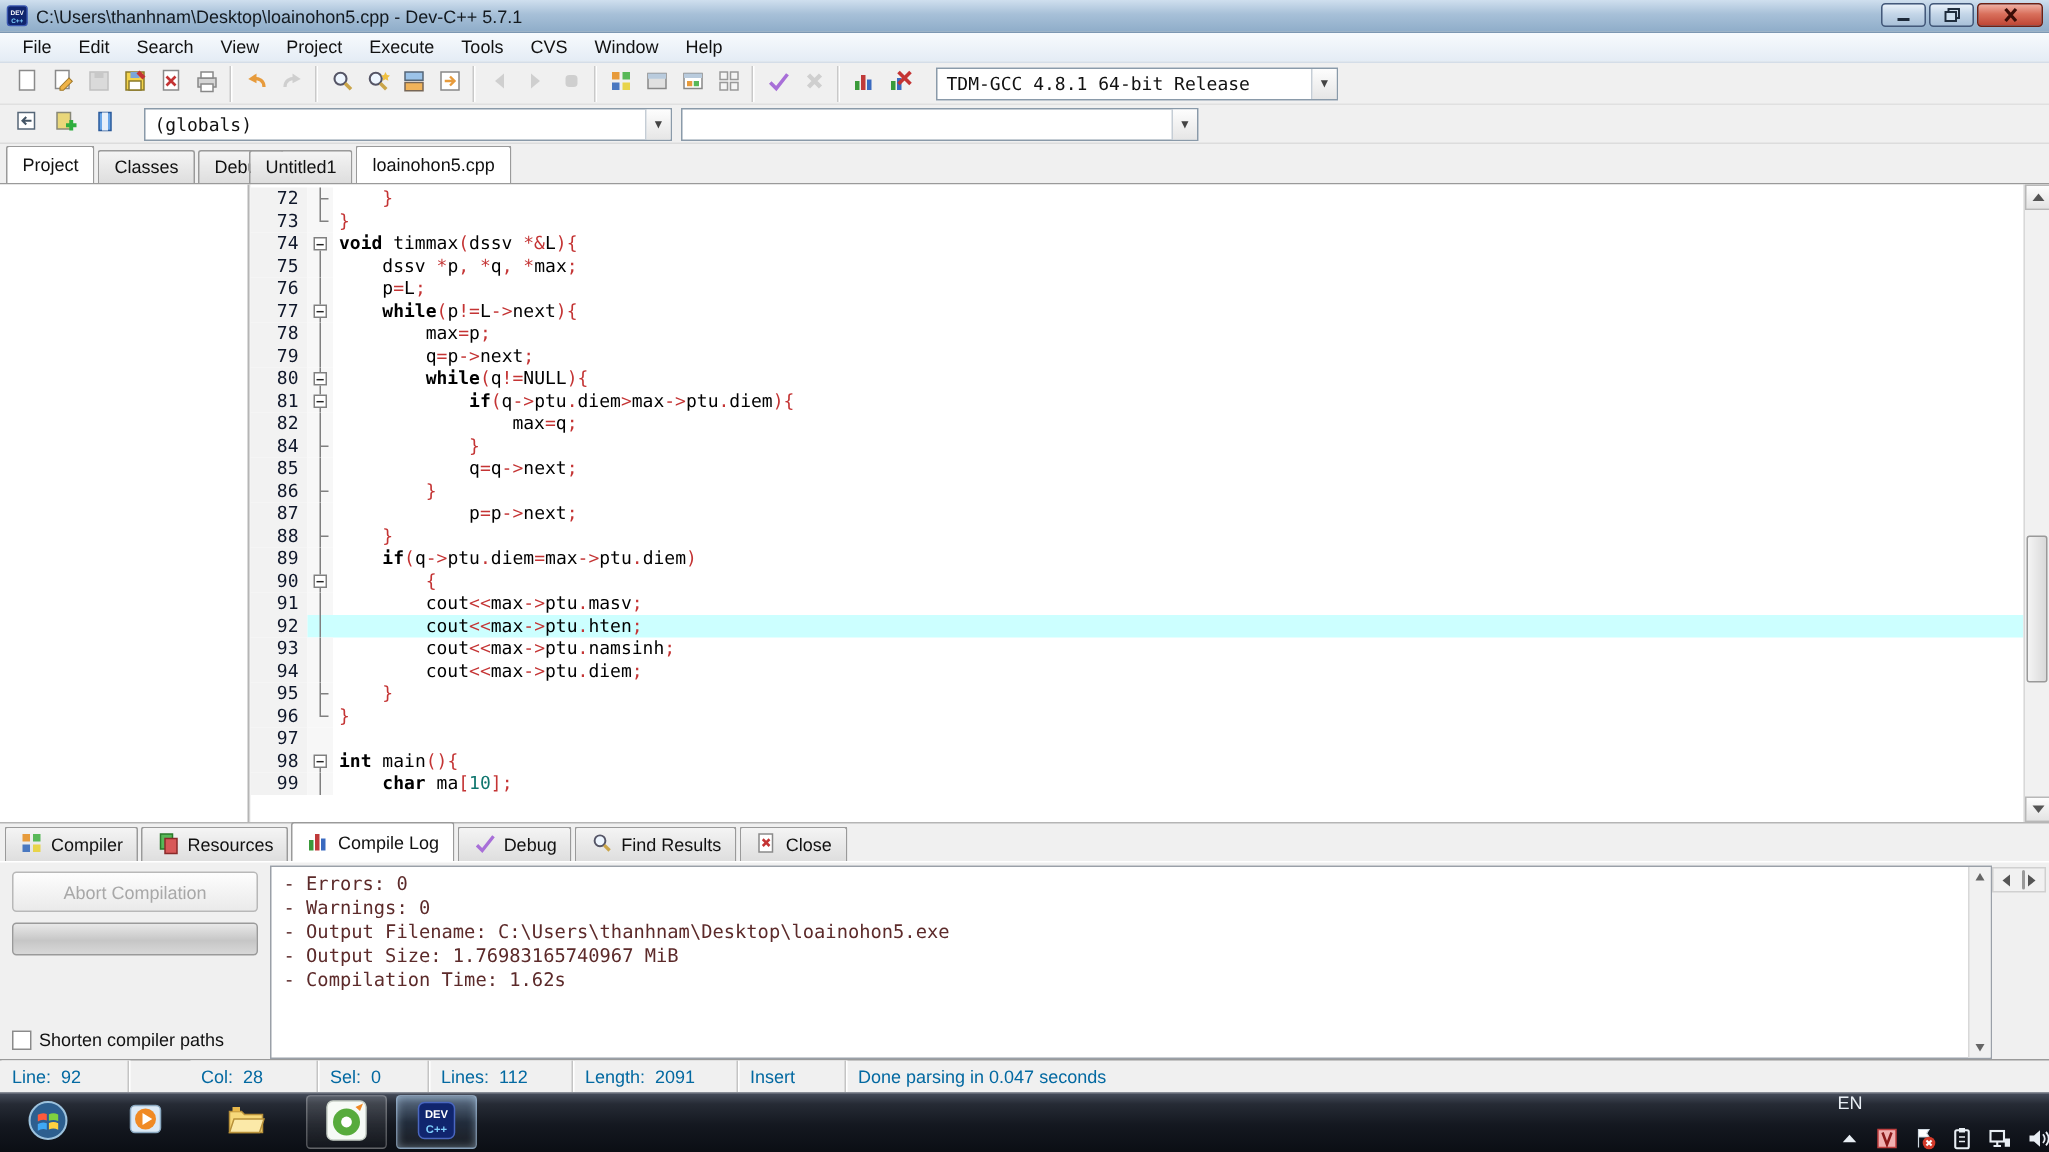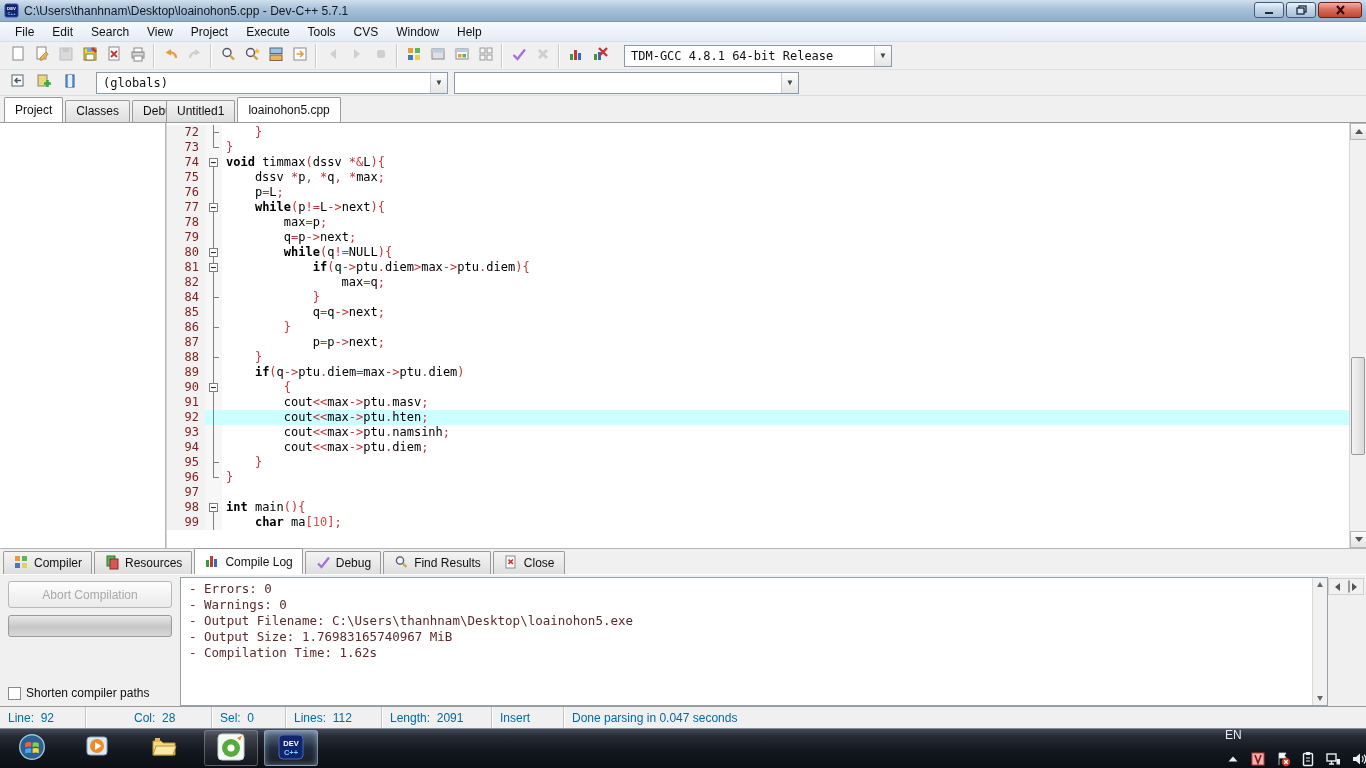--- a/index.html
+++ b/index.html
@@ -9,21 +9,21 @@
 
   
   #titlebar { height:22px; background:linear-gradient(#cfdfee,#a7c0d8 45%,#8fadc9); display:flex; align-items:center; padding-left:4px; border-bottom:1px solid #7c97b2; flex:none; }
   #titlebar .app-icon { width:15px; height:15px; margin-right:5px; flex:none; }
   #titlebar .title-text { color:#13191f; font-size:12px; white-space:pre; }
   #win-controls { margin-left:auto; display:flex; align-items:flex-start; height:100%; padding:2px 4px 0 0; gap:2px; }
   .win-btn { width:30px; height:16px; border:1px solid #44597a; border-radius:3px; background:linear-gradient(#eaf2fa,#c4d6e8 45%,#a8c0d8); display:flex; align-items:center; justify-content:center; }
   .win-btn.close { width:44px; background:linear-gradient(#f0b0a4,#d9705c 45%,#bf4534); border-color:#6e2014; }
 
   
-  #menubar { height:20px; background:linear-gradient(#f7fafd,#e4ecf5); display:flex; align-items:center; padding-left:6px; border-bottom:1px solid #d4dde8; flex:none; }
+  #menubar { height:20px; background:linear-gradient(#f7fafd,#e4ecf5); display:flex; align-items:flex-start; padding-left:6px; border-bottom:1px solid #d4dde8; flex:none; }
   .menu-item { padding:2px 9px; color:#111; cursor:default; }
 
   
   #toolbar1 { height:28px; background:#f0f0f0; display:flex; align-items:center; padding-left:2px; border-bottom:1px solid #e0e0e0; flex:none; }
   .tb-group { display:flex; align-items:center; padding:0 4px; height:24px; border-left:1px solid #ffffff; box-shadow:-1px 0 0 #c9c9c9; }
   .tb-group:first-child { border-left:none; box-shadow:none; }
   .tb-btn { width:24px; height:22px; display:flex; align-items:center; justify-content:center; background:transparent; border:1px solid transparent; }
   .tb-btn.disabled { opacity:.55; filter:grayscale(1); }
   .combo { height:22px; background:#fff; border:1px solid #8a9aa9; display:flex; align-items:center; font-family:"DejaVu Sans Mono", monospace; font-size:12px; color:#111; }
   .combo .combo-text { flex:1; padding:0 6px; white-space:pre; overflow:hidden; }
@@ -40,32 +40,32 @@
   #editor-tabs { display:flex; align-items:flex-end; }
   .tab { height:22px; padding:3px 10px 0; border:1px solid #9a9a9a; border-bottom:none; border-radius:2px 2px 0 0; background:linear-gradient(#f4f4f4,#dedede); margin-right:2px; color:#111; white-space:nowrap; }
   .tab.active { height:25px; background:#ffffff; font-size:12px; padding-top:5px; position:relative; z-index:2; }
 
   
   #main { flex:none; height:426px; display:flex; border-top:1px solid #9a9a9a; background:#fff; }
   #sidebar-panel { width:166px; flex:none; background:#fff; border-right:1px solid #b5b5b5; }
   #editor { flex:1; display:flex; min-width:0; border-left:1px solid #d5d5d5; }
   #code-scroll { flex:1; overflow:hidden; background:#fff; padding-top:2px; }
   .code-line { display:flex; height:15px; line-height:15px; font-family:"DejaVu Sans Mono", monospace; font-size:12px; white-space:pre; }
-  .gutter { width:38px; flex:none; background:#f2f2f2; color:#7f1d1d; text-align:right; padding-right:6px; }
+  .gutter { width:38px; flex:none; background:#f2f2f2; color:#0f172a; text-align:right; padding-right:6px; }
   .fold { width:17px; flex:none; position:relative; background:#f7f7f7; }
   .code-text { flex:1; padding-left:4px; color:#000; }
   .code-line.hl .fold, .code-line.hl .code-text { background:#ccffff; }
   .fold.f-line::before, .fold.f-tick::before, .fold.f-boxmid::before { content:""; position:absolute; left:8px; top:0; bottom:0; border-left:1px solid #808080; }
   .fold.f-corner::before { content:""; position:absolute; left:8px; top:0; height:8px; border-left:1px solid #808080; }
   .fold.f-tick::after, .fold.f-corner::after { content:""; position:absolute; left:9px; top:7px; width:5px; border-top:1px solid #808080; }
   .fold.f-box::before { content:""; position:absolute; left:8px; top:8px; bottom:0; border-left:1px solid #808080; }
   .fbox { position:absolute; left:4px; top:3px; width:9px; height:9px; background:#fff; border:1px solid #808080; font:bold 8px/7px "DejaVu Sans Mono",monospace; text-align:center; color:#222; }
   .tk-kw { font-weight:bold; color:#000; }
   .tk-sym { color:#c43434; }
-  .tk-num { color:#ef4444; }
+  .tk-num { color:#0f766e; }
   
   #editor-vscroll { width:17px; flex:none; background:#f1f1f1; border-left:1px solid #d8d8d8; position:relative; }
   .sb-arrow { position:absolute; left:0; width:17px; height:17px; background:linear-gradient(#fdfdfd,#e3e3e3); border:1px solid #b8b8b8; display:flex; align-items:center; justify-content:center; }
   .sb-arrow .tri { width:0; height:0; }
   #vs-up { top:0; } #vs-up .tri { border-left:4px solid transparent; border-right:4px solid transparent; border-bottom:5px solid #555; }
   #vs-down { bottom:0; } #vs-down .tri { border-left:4px solid transparent; border-right:4px solid transparent; border-top:5px solid #555; }
   #vs-thumb { position:absolute; left:1px; width:14px; top:55%; height:23%; background:linear-gradient(90deg,#f4f4f4,#d9d9d9); border:1px solid #9a9a9a; border-radius:2px; }
 
   
   #bottom-tabs { height:26px; background:#f0f0f0; border-top:1px solid #b5b5b5; display:flex; align-items:flex-end; padding-left:3px; flex:none; }

